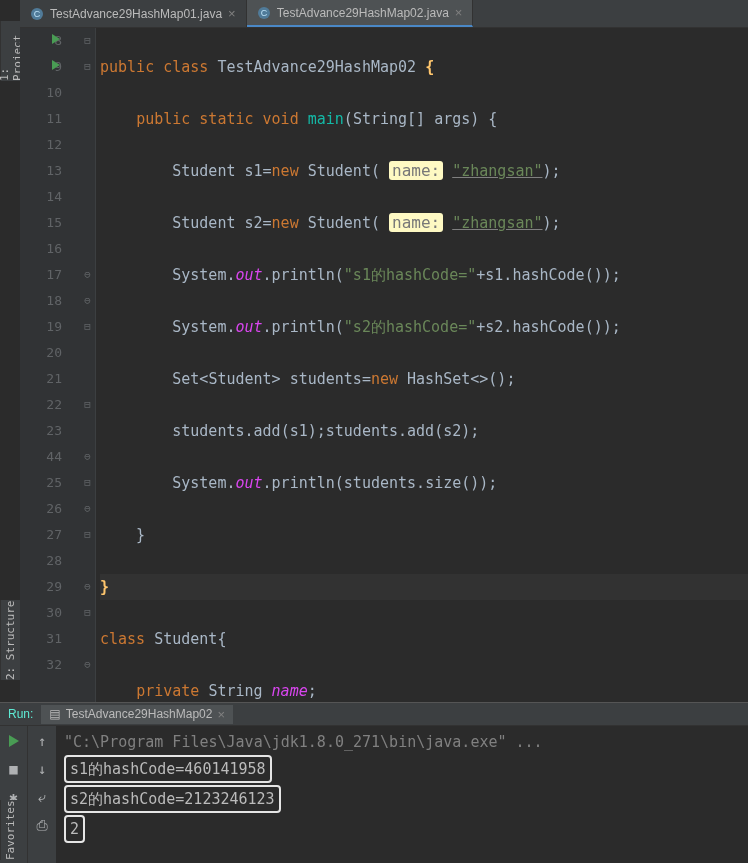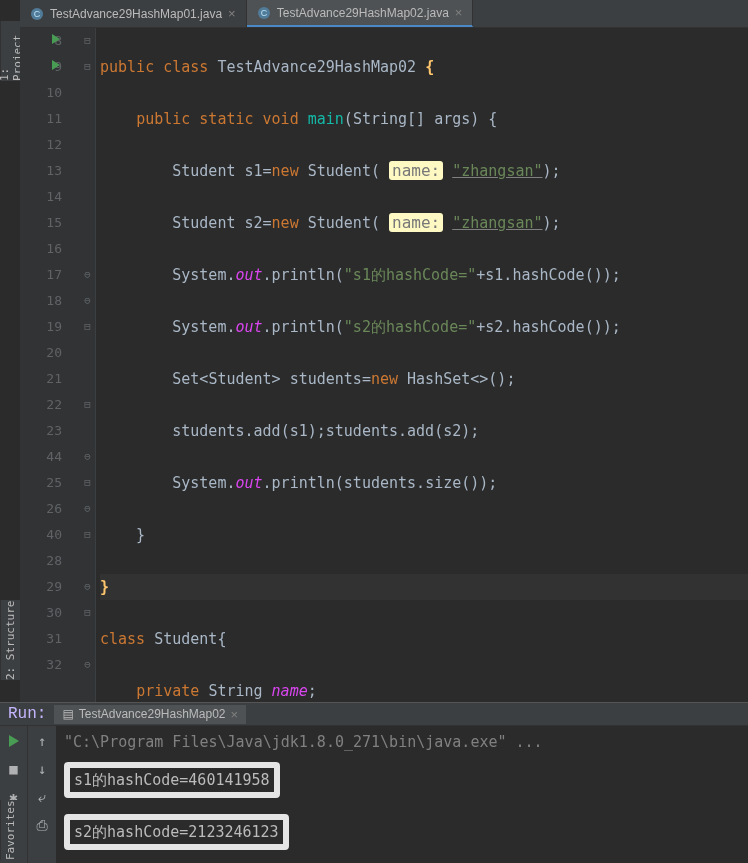--- a/index.html
+++ b/index.html
@@ -24,29 +24,29 @@
 .code .line { height:26px; }
 .code .cur { background:#323232; }
 .kw { color:#cc7832; }
 .str { color:#6a8759; }
 .fld { color:#d946ef; font-style:italic; }
 .fn { color:#14b8a6; }
 .hint { color:#787878; background:#fef9c3; padding:0 3px; border-radius:3px; font-size:16px; }
 .u { text-decoration:underline; text-decoration-color:#808080; }
 .yb { color:#ffc66d; font-weight:bold; }
 .runbar { display:flex; align-items:center; background:#3c3f41; height:24px; border-top:1px solid #555; border-bottom:1px solid #323232; margin-left:0; }
-.runlabel { color:#c4b5fd; font-size:16px; padding:0 8px; font-family:Liberation Mono, monospace; }
+.runlabel { color:#5eead4; font-size:12px; padding:0 8px; font-family:Liberation Sans, sans-serif; }
 .runtab { display:flex; align-items:center; gap:5px; background:#4e5254; padding:2px 8px; color:#bbbbbb; font-size:12px; font-family:"Segoe UI",sans-serif; }
 .con-wrap { display:flex; height:137px; }
 .con-tools { width:28px; background:#3c3f41; display:flex; flex-direction:column; align-items:center; padding-top:6px; gap:10px; border-right:1px solid #323232; }
 .tool { width:18px; height:18px; display:flex; align-items:center; justify-content:center; cursor:pointer; color:#afb1b3; }
 .run-green { width:0; height:0; border-left:10px solid #499c54; border-top:6px solid transparent; border-bottom:6px solid transparent; }
 .con-tools2 { width:28px; background:#3c3f41; display:flex; flex-direction:column; align-items:center; padding-top:6px; gap:10px; }
 .console { flex:1; background:#2b2b2b; padding:4px 8px; font-size:15px; line-height:24px; color:#bbbbbb; }
-.hl-box { background:#2b2b2b; border:6px solid #e5e5e5; border-radius:4px; padding:0 4px; display:inline-block; margin:8px 0; }
+.hl-box { background:#2b2b2b; border:2px solid #e5e5e5; border-radius:4px; padding:0 4px; display:inline-block; margin:1px 0; }
 .gray2 { color:#808080; }
 </style>
 </head>
 <body>
 
 <div class="vtab project">1: Project</div>
 <div class="vtab structure">2: Structure</div>
 <div class="vtab favorites">Favorites</div>
 
 <div class="tabs">
@@ -82,21 +82,21 @@
       <div class="ln">17</div>
     <div class="ln">18</div>
       <div class="ln">19</div>
     <div class="ln">20</div>
       <div class="ln">21</div>
     <div class="ln">22</div>
       <div class="ln">23</div>
     <div class="ln">44</div>
       <div class="ln">25</div>
     <div class="ln">26</div>
-      <div class="ln">40</div>
+      <div class="ln">27</div>
     <div class="ln">28</div>
       <div class="ln">29</div>
     <div class="ln">30</div>
       <div class="ln">31</div>
     <div class="ln">32</div>
   </div>
   <div class="fold-col">
     <div>⊟</div>
       <div>⊟</div>
       <div></div>

